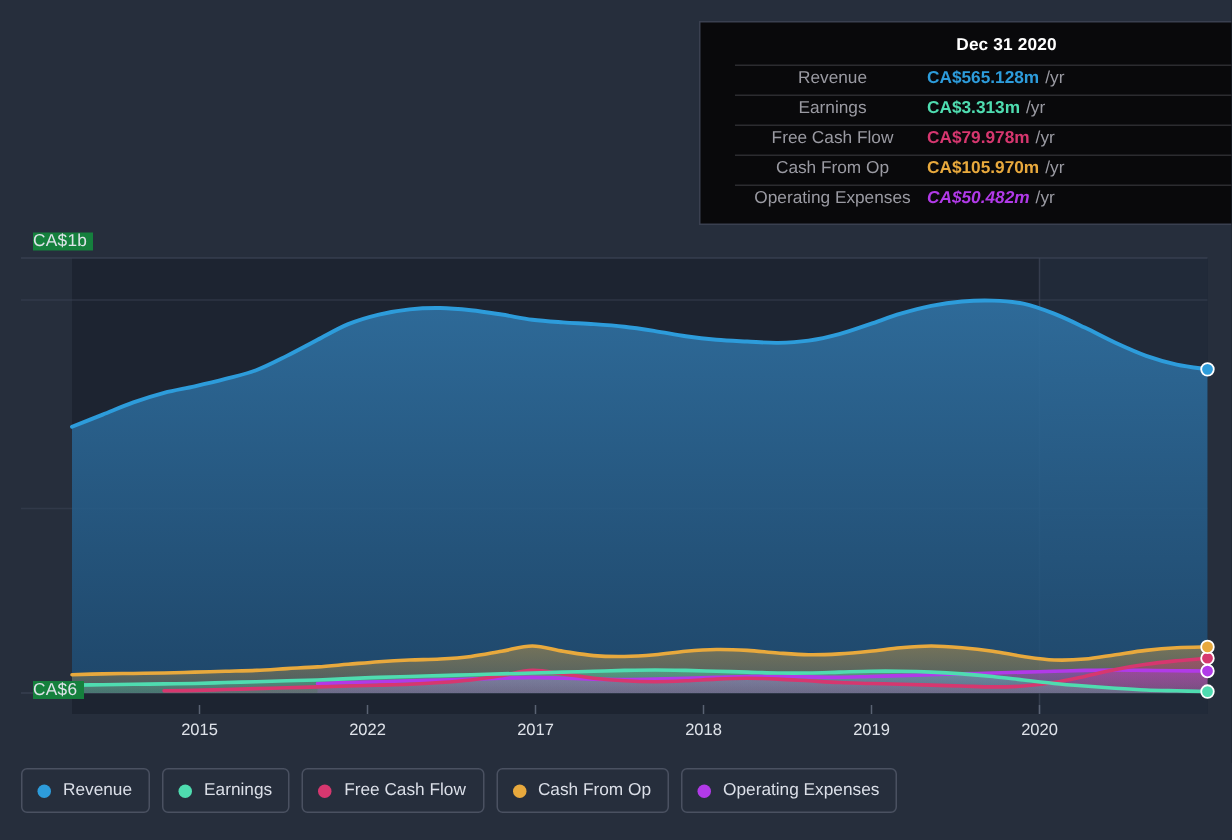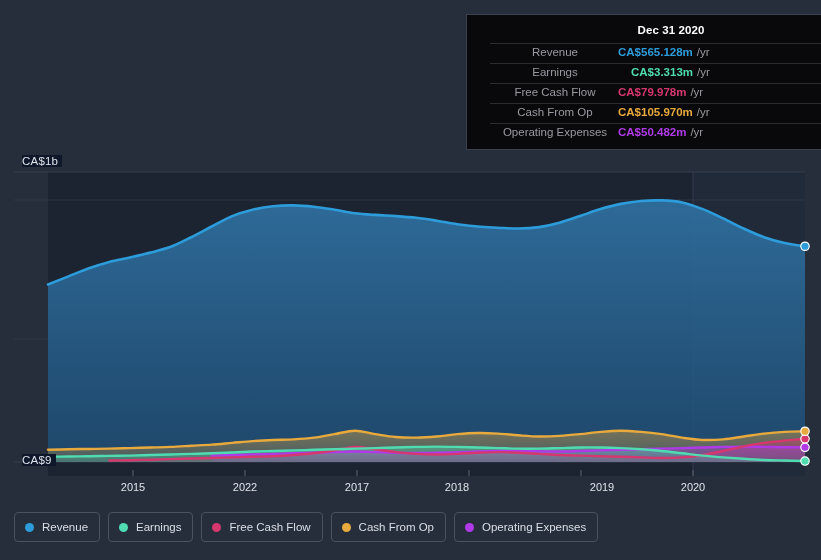--- a/index.html
+++ b/index.html
@@ -23,21 +23,21 @@
   #plot-svg{position:absolute;left:0;top:0;}
 
   
   .y-label{
     position:absolute;
     font-size:11.5px;
     color:#dfe3ea;
     letter-spacing:.2px;
     white-space:nowrap;
     z-index:6;
-    background:#0f172a;
+    background:#15803d;
     padding:0 4px 0 0;
   }
   #y-label-top{left:22px;top:155px;}
   #y-label-bottom{left:22px;top:454px;}
 
   
   .x-label{
     position:absolute;
     top:481px;
     font-size:11px;
@@ -185,57 +185,57 @@
         <path d="M 48.00 456.78 C 51.41 456.73, 61.64 456.59, 68.46 456.49 C 75.28 456.39, 82.10 456.30, 88.92 456.20 C 95.74 456.10, 102.56 456.01, 109.38 455.91 C 116.20 455.81, 123.02 455.76, 129.84 455.62 C 136.66 455.48, 143.48 455.23, 150.30 455.04 C 157.12 454.85, 163.94 454.65, 170.76 454.46 C 177.58 454.27, 184.40 454.07, 191.22 453.88 C 198.04 453.69, 204.86 453.54, 211.68 453.30 C 218.50 453.06, 225.32 452.72, 232.14 452.43 C 238.95 452.14, 245.77 451.80, 252.59 451.56 C 259.41 451.32, 266.23 451.17, 273.05 450.98 C 279.87 450.79, 286.69 450.59, 293.51 450.40 C 300.33 450.21, 307.15 450.01, 313.97 449.82 C 320.79 449.63, 327.61 449.43, 334.43 449.24 C 341.25 449.05, 348.07 448.85, 354.89 448.66 C 361.71 448.47, 368.53 448.27, 375.35 448.08 C 382.17 447.89, 388.99 447.69, 395.81 447.50 C 402.63 447.31, 409.45 447.06, 416.27 446.92 C 423.09 446.78, 429.91 446.63, 436.73 446.63 C 443.55 446.63, 450.37 446.78, 457.19 446.92 C 464.01 447.06, 470.83 447.31, 477.65 447.50 C 484.47 447.69, 491.29 447.89, 498.11 448.08 C 504.93 448.27, 511.75 448.56, 518.57 448.66 C 525.39 448.76, 532.21 448.76, 539.03 448.66 C 545.85 448.56, 552.67 448.27, 559.49 448.08 C 566.31 447.89, 573.13 447.60, 579.95 447.50 C 586.77 447.40, 593.59 447.40, 600.41 447.50 C 607.23 447.60, 614.05 447.79, 620.86 448.08 C 627.68 448.37, 634.50 448.76, 641.32 449.24 C 648.14 449.72, 654.96 450.30, 661.78 450.98 C 668.60 451.66, 675.42 452.53, 682.24 453.30 C 689.06 454.07, 695.88 454.94, 702.70 455.62 C 709.52 456.30, 716.34 456.83, 723.16 457.36 C 729.98 457.89, 736.80 458.38, 743.62 458.81 C 750.44 459.25, 757.26 459.68, 764.08 459.97 C 770.90 460.26, 777.72 460.37, 784.54 460.55 C 791.36 460.73, 801.59 460.96, 805.00 461.04" fill="none" stroke="#4fdcb0" stroke-width="2.4" stroke-linecap="round" stroke-linejoin="round"></path>
         <circle cx="805" cy="246.24" r="4.2" fill="#2d9cdb" stroke="#ffffff" stroke-width="1.2"></circle>
         <circle cx="805" cy="461.03923" r="4.2" fill="#4fdcb0" stroke="#ffffff" stroke-width="1.2"></circle>
         <circle cx="805" cy="438.80638" r="4.2" fill="#d6376f" stroke="#ffffff" stroke-width="1.2"></circle>
         <circle cx="805" cy="431.2687" r="4.2" fill="#e8a93d" stroke="#ffffff" stroke-width="1.2"></circle>
         <circle cx="805" cy="447.36022" r="4.2" fill="#b13ae8" stroke="#ffffff" stroke-width="1.2"></circle>
       </svg>
   </div>
 
   <div class="y-label" id="y-label-top">CA$1b</div>
-  <div class="y-label" id="y-label-bottom">CA$9</div>
+  <div class="y-label" id="y-label-bottom">CA$6</div>
 
   <div id="x-axis">
       <div class="x-label" style="left: 133px;">2015</div>
       <div class="x-label" style="left: 245px;">2022</div>
       <div class="x-label" style="left: 357px;">2017</div>
-      <div class="x-label" style="left: 457px;">2018</div>
-      <div class="x-label" style="left: 602px;">2019</div>
+      <div class="x-label" style="left: 469px;">2018</div>
+      <div class="x-label" style="left: 581px;">2019</div>
       <div class="x-label" style="left: 693px; text-align: right;">2020</div>
     </div>
 
   <div id="tooltip">
     <div id="tooltip-date">Dec 31 2020</div>
     <div id="tooltip-rows">
         <div class="tt-row">
           <div class="tt-key">Revenue</div>
           <div class="tt-val" style="color: rgb(45, 156, 219);">CA$565.128m</div>
           <div class="tt-unit">/yr</div>
         </div>
         <div class="tt-row">
           <div class="tt-key">Earnings</div>
-          <div class="tt-val" style="color: rgb(79, 220, 176); margin-left: 13px;">CA$3.313m</div>
+          <div class="tt-val" style="color: rgb(79, 220, 176);">CA$3.313m</div>
           <div class="tt-unit">/yr</div>
         </div>
         <div class="tt-row">
           <div class="tt-key">Free Cash Flow</div>
           <div class="tt-val" style="color: rgb(214, 55, 111);">CA$79.978m</div>
           <div class="tt-unit">/yr</div>
         </div>
         <div class="tt-row">
           <div class="tt-key">Cash From Op</div>
           <div class="tt-val" style="color: rgb(232, 169, 61);">CA$105.970m</div>
           <div class="tt-unit">/yr</div>
         </div>
         <div class="tt-row">
           <div class="tt-key">Operating Expenses</div>
-          <div class="tt-val" style="color: rgb(177, 58, 232);">CA$50.482m</div>
+          <div class="tt-val" style="color: rgb(177, 58, 232); font-style: italic;">CA$50.482m</div>
           <div class="tt-unit">/yr</div>
         </div>
       </div>
   </div>
 
   <div id="legend">
       <div class="legend-item">
         <span class="legend-dot" style="background: rgb(45, 156, 219);"></span>
         <span class="legend-text">Revenue</span>
       </div>

